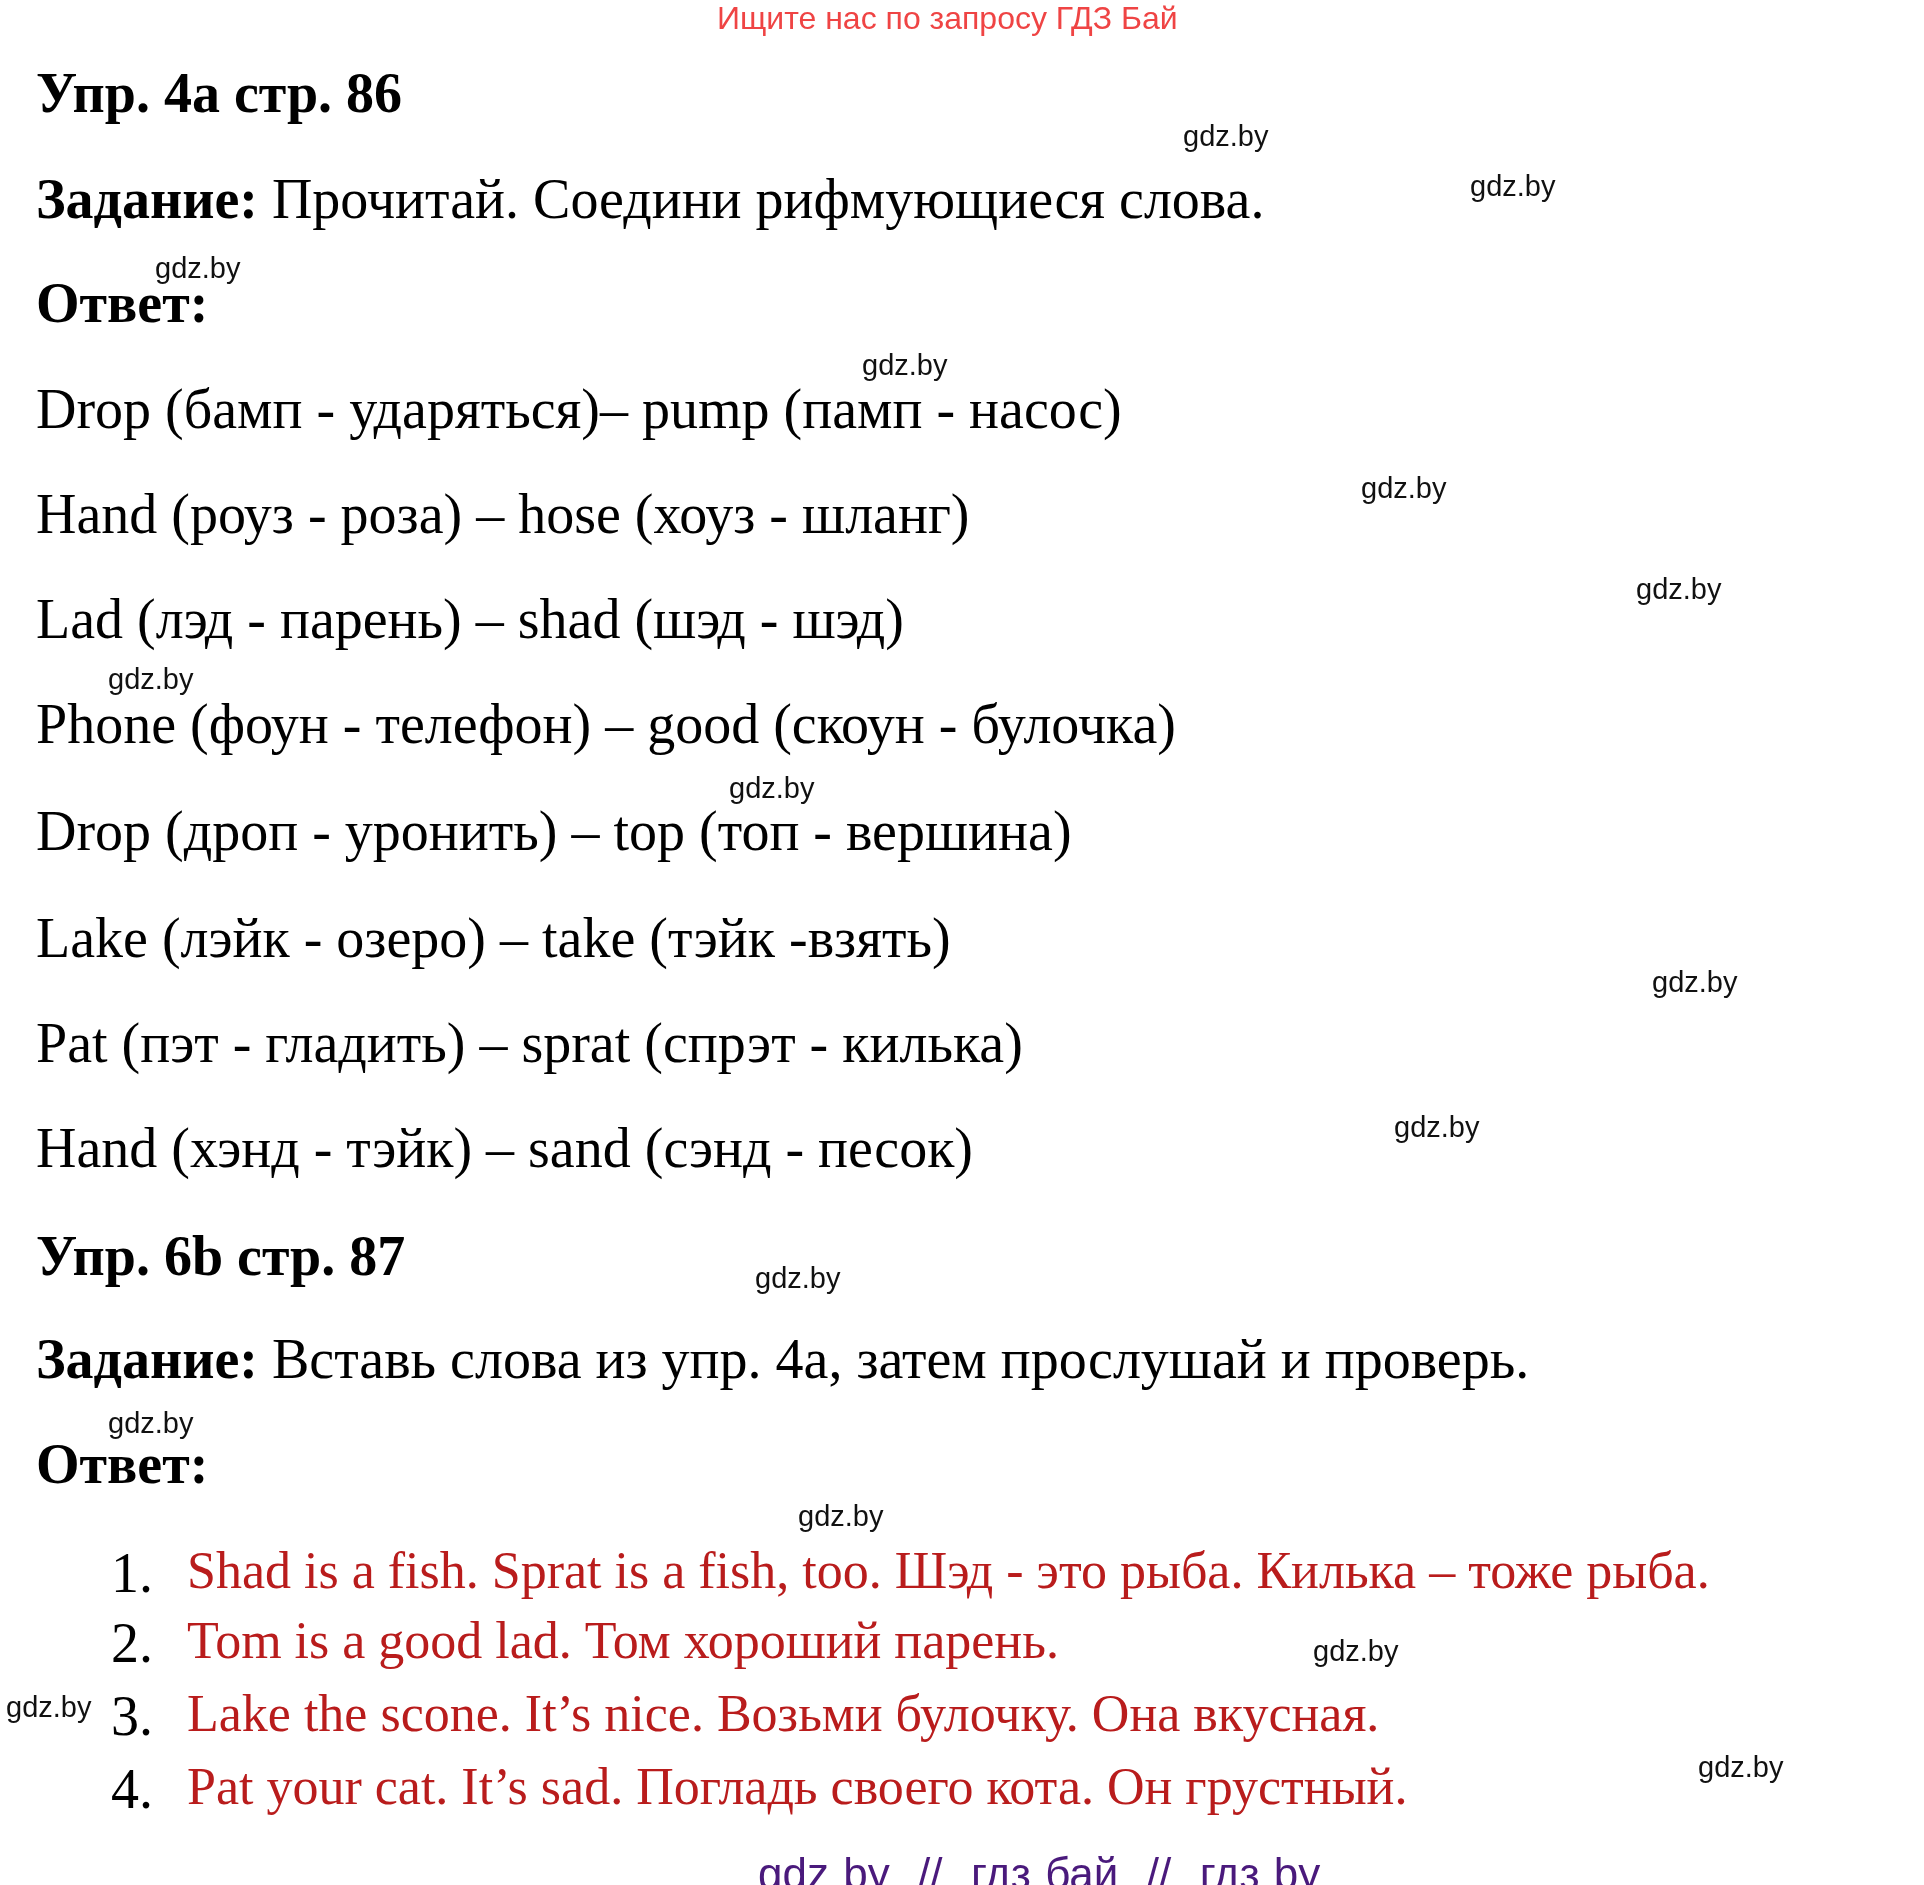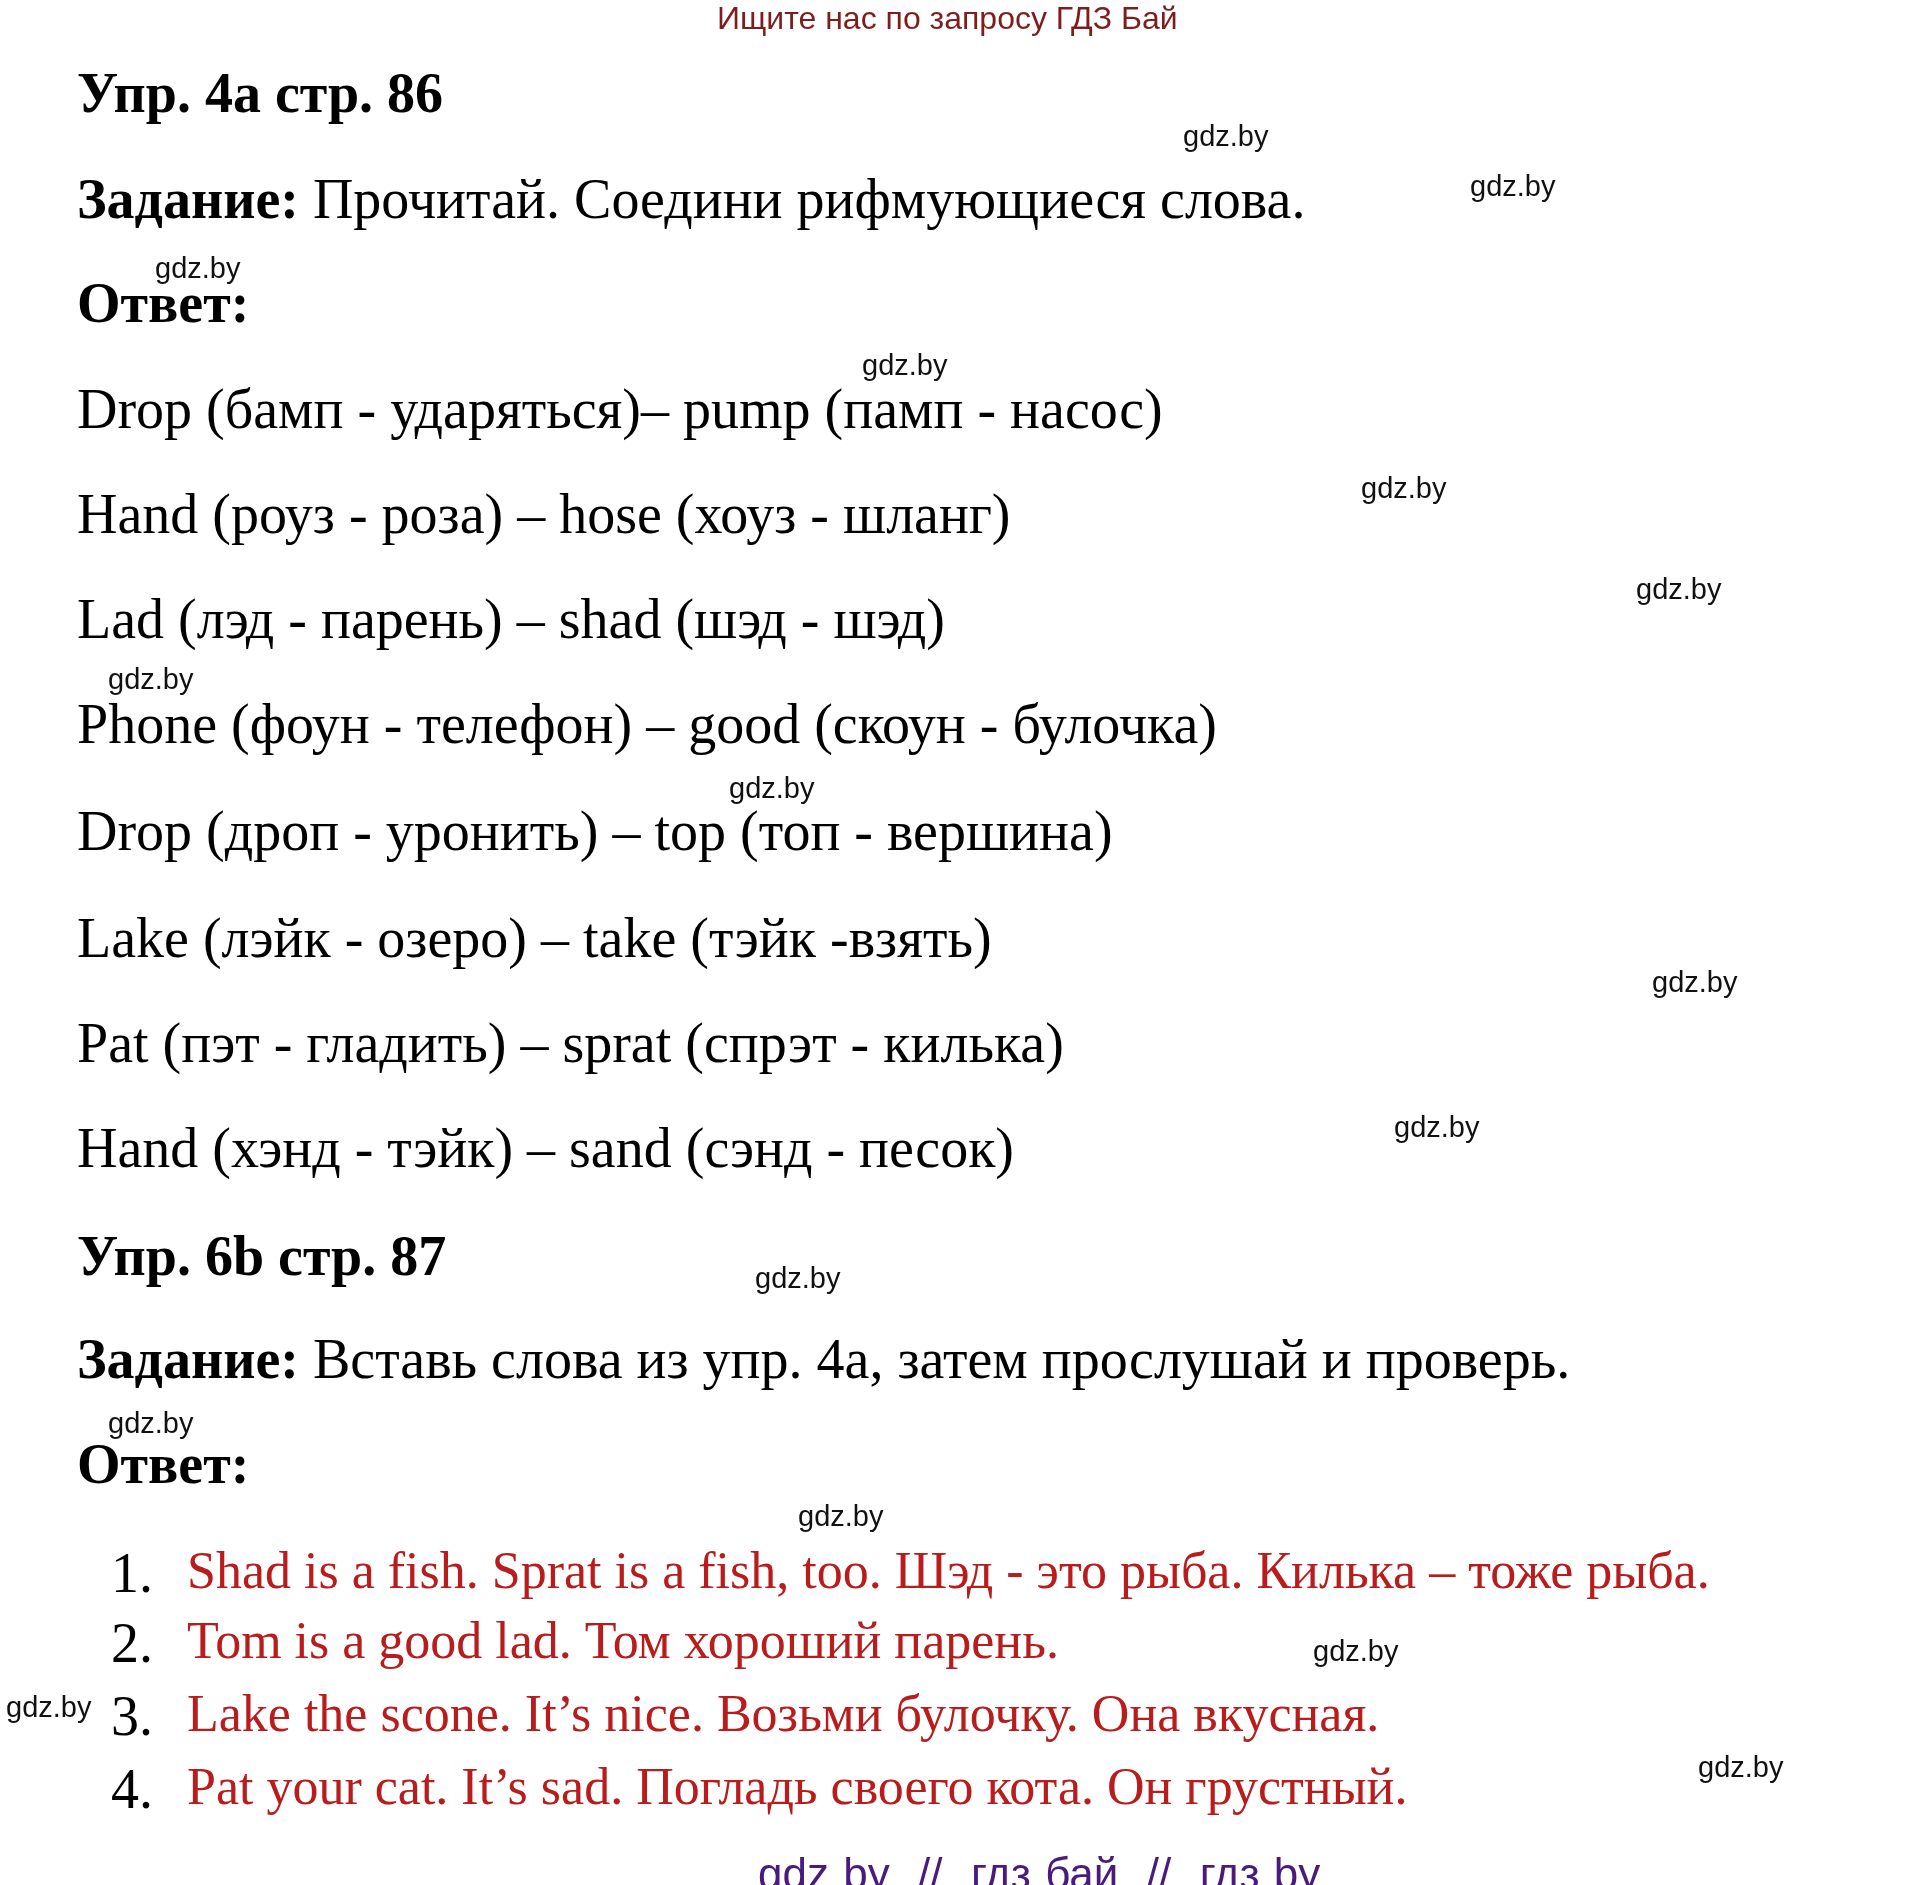--- a/index.html
+++ b/index.html
@@ -1,19 +1,19 @@
 <!DOCTYPE html>
 <html><head>
 <meta charset="utf-8">
 <style>
   html, body { margin: 0; padding: 0; background: #ffffff; }
   body { width: 1924px; height: 1885px; position: relative; overflow: hidden; }
   .abs { position: absolute; white-space: nowrap; }
-  .promo { font-family: "Liberation Sans", sans-serif; font-size: 32px; line-height: 1; color: #7f1d1d; left: 717px; top: 2px; }
-  .line { font-family: "Liberation Serif", serif; font-size: 56px; line-height: 1; color: #000; left: 36px; margin-left: 41px; }
+  .promo { font-family: "Liberation Sans", sans-serif; font-size: 32px; line-height: 1; color: #ef4444; left: 717px; top: 2px; }
+  .line { font-family: "Liberation Serif", serif; font-size: 56px; line-height: 1; color: #000; left: 36px; }
   .b { font-weight: bold; }
   .li-num { font-family: "Liberation Serif", serif; font-size: 56px; line-height: 1; color: #000; left: 111px; }
   .li-text { font-family: "Liberation Serif", serif; font-size: 52px; line-height: 1; color: #b91c1c; left: 187px; }
   .wm { font-family: "Liberation Sans", sans-serif; font-size: 29px; line-height: 1; color: #111; }
   .footer { font-family: "Liberation Sans", sans-serif; font-size: 44px; line-height: 1; color: #4a1a7c; left: 758px; top: 1852px; word-spacing: 2px; }
 </style>
 </head>
 <body>
 
 <div class="abs promo">Ищите нас по запросу ГДЗ Бай</div>

